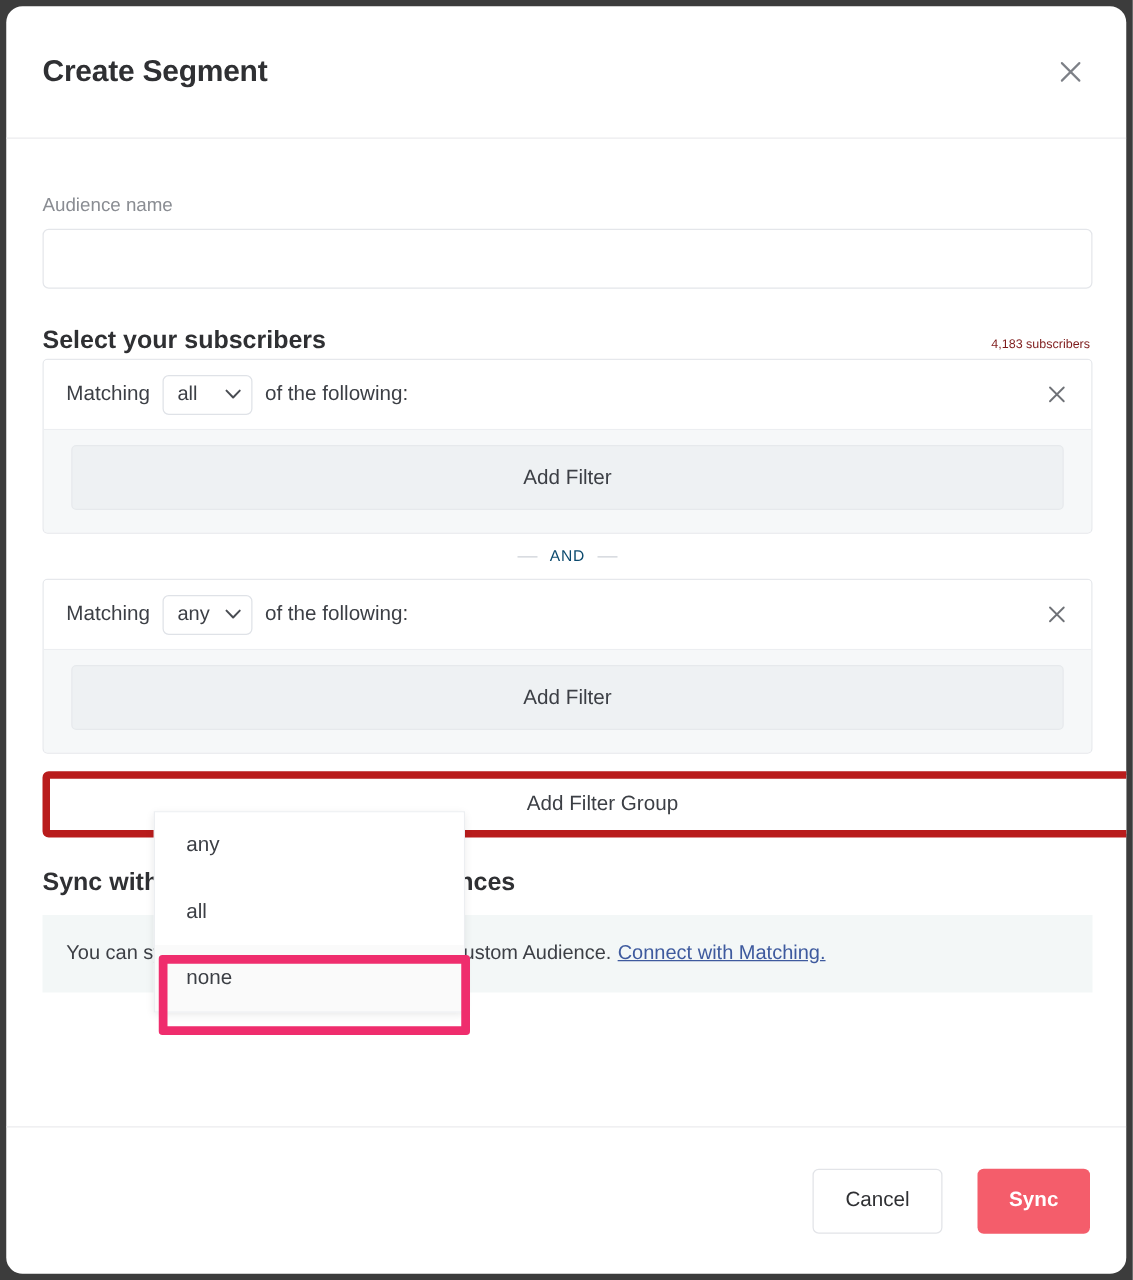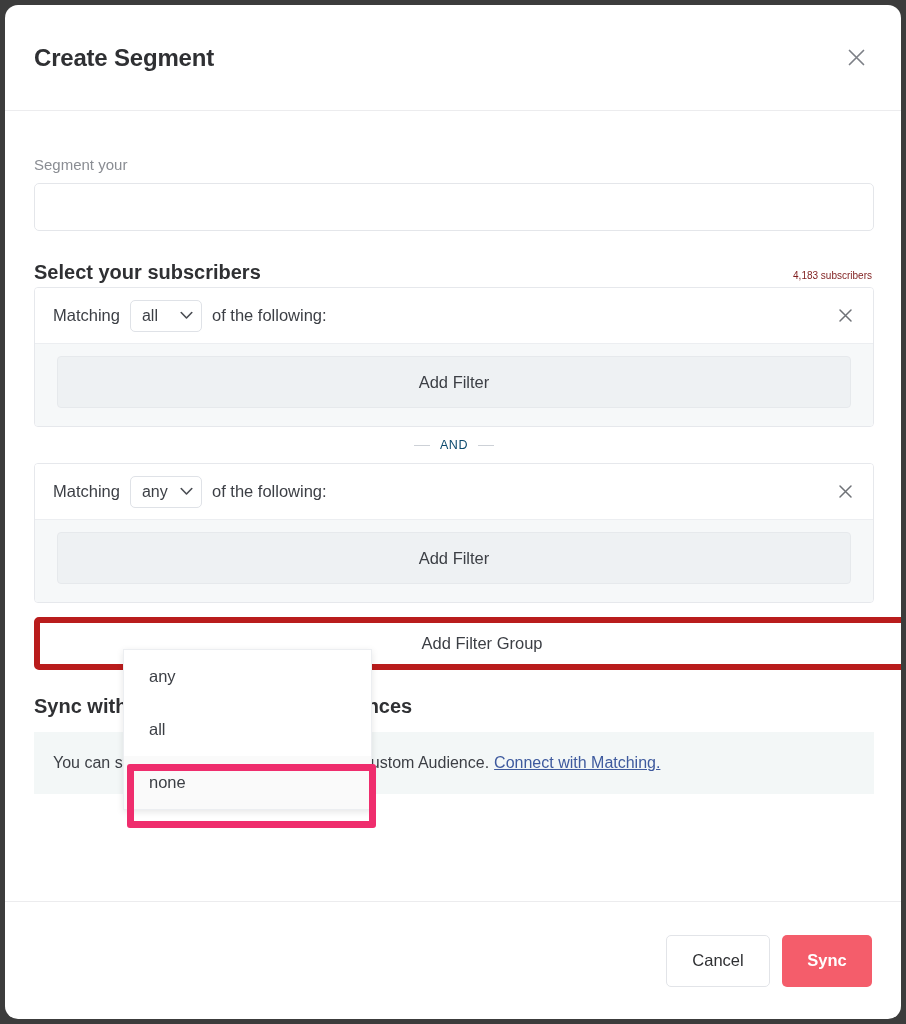--- a/index.html
+++ b/index.html
@@ -255,21 +255,21 @@
     box-sizing: border-box;
   }
 
   
   .modal-footer {
     flex: 0 0 118px;
     border-top: 1px solid #ececee;
     display: flex;
     align-items: center;
     justify-content: flex-end;
-    gap: 12px;
+    gap: 28px;
     padding: 0 29px;
   }
   .btn-cancel {
     width: 104px; height: 52px;
     background: #ffffff;
     border: 1px solid #e2e4e8;
     border-radius: 5px;
     font-size: 16.5px;
     color: #2f3033;
     cursor: pointer;
@@ -296,21 +296,21 @@
     <div class="modal-title">Create Segment</div>
     <div class="close-btn">
       <svg width="19" height="19" viewBox="0 0 19 19" aria-hidden="true">
         <path d="M2.5 2.5 L16.5 16.5 M16.5 2.5 L2.5 16.5" stroke="#7d8087" stroke-width="1.7" fill="none" stroke-linecap="round"></path>
       </svg>
     </div>
   </div>
 
   <div class="modal-body">
 
-    <div class="field-label">Segment your</div>
+    <div class="field-label">Audience name</div>
     <input class="text-input" type="text" value="" placeholder="" style="">
 
     <div class="section-row">
       <div class="section-title">Select your subscribers</div>
       <div class="sub-count">4,183 subscribers</div>
     </div>
 
     
     <div class="group-card">
       <div class="group-head">

